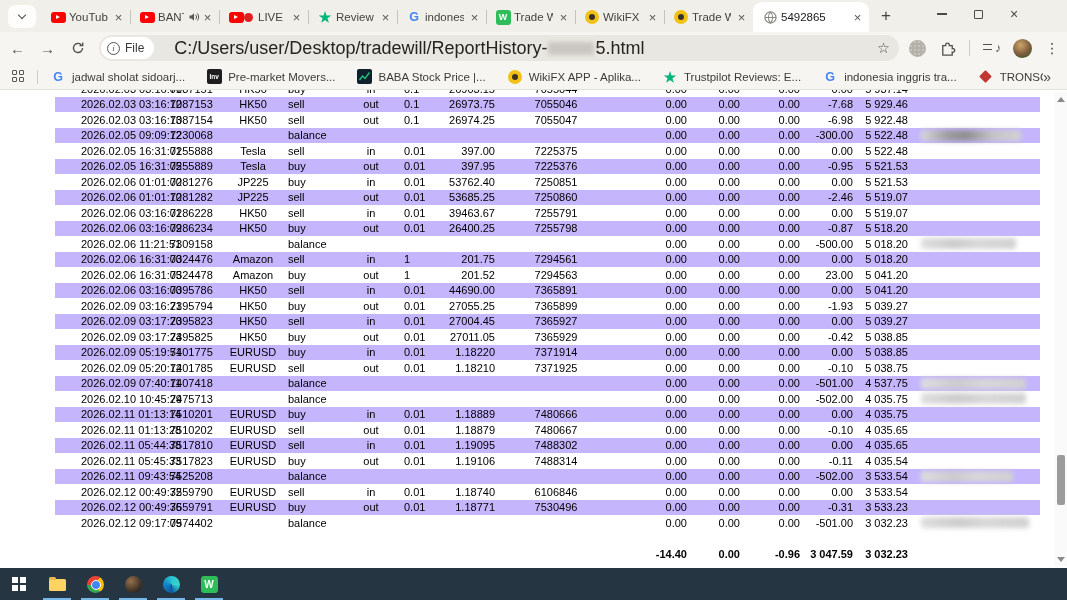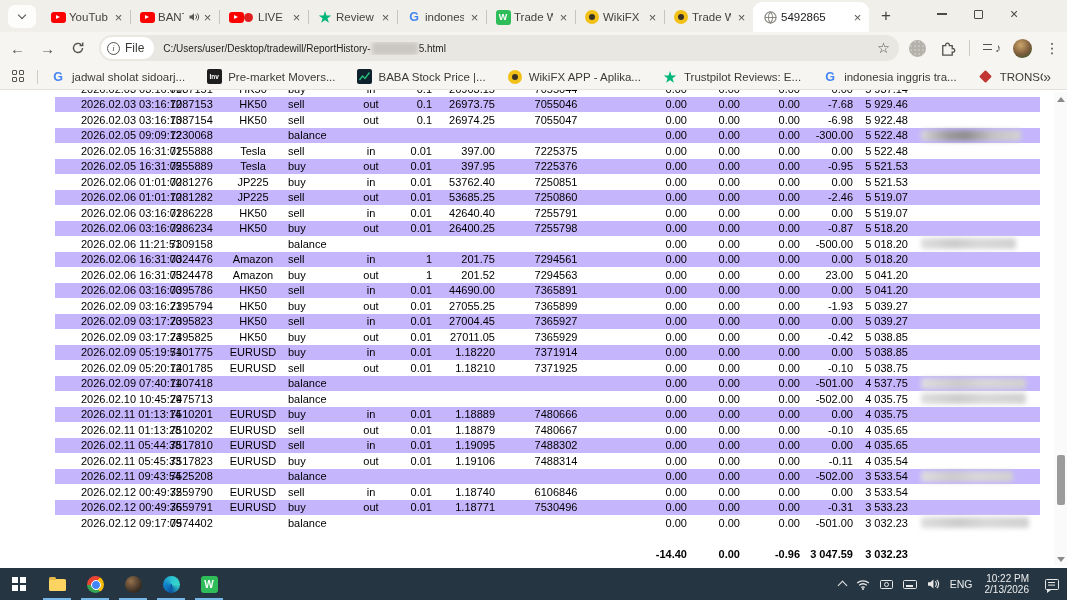--- a/index.html
+++ b/index.html
@@ -35,21 +35,21 @@
 .fav-gl{width:13px;height:13px}
 .reddot{width:9px;height:9px;border-radius:50%;background:#e02020;flex:none;margin-right:2px}
 .audio{flex:none;margin-left:2px}
 
 
 .toolbar{position:absolute;top:32px;left:0;right:0;height:32px;background:#f7f5f1;display:flex;align-items:center}
 .navbtn{width:25px;height:25px;display:flex;align-items:center;justify-content:center;font-size:15px;color:#54524d;margin-left:5px;border-radius:50%;flex:none}
 .omnibox{height:26px;background:#e9e7e1;border-radius:13px;flex:1;margin:0 10px 0 9px;display:flex;align-items:center;min-width:0}
 .filechip{background:#fff;border-radius:11px;height:22px;display:flex;align-items:center;padding:0 10px 0 6px;margin-left:2px;font-size:12px;color:#3a3835;gap:5px;flex:none}
 .infoi{width:13px;height:13px;border:1.2px solid #55534e;border-radius:50%;color:#55534e;font-size:9px;display:flex;align-items:center;justify-content:center;font-family:"Liberation Serif",serif;font-style:italic}
-.url{font-size:10px;color:#26241f;margin-left:9px;display:flex;align-items:center;white-space:nowrap;overflow:hidden}
+.url{font-size:18px;color:#26241f;margin-left:20px;display:flex;align-items:center;white-space:nowrap;overflow:hidden}
 .url-blur{display:inline-block;width:46px;height:13px;background:#cac7c1;border-radius:2px;filter:blur(2px);margin:0 1px}
 .starbtn{margin-left:auto;margin-right:9px;font-size:14.5px;color:#54524d;flex:none}
 .tb-right{display:flex;align-items:center;gap:13px;padding-right:12px;flex:none}
 .grayglobe{width:17px;height:17px;border-radius:50%;background:#b4b1ab;background-image:radial-gradient(#c6c3bd 1px,transparent 1.2px);background-size:4px 4px}
 .vdiv{width:1px;height:16px;background:#cfccc5}
 .readlist{position:relative;width:17px;height:15px;color:#54524d;font-size:12px}
 .readlist::before{content:"";position:absolute;left:0;top:3px;width:9px;height:1.6px;background:#54524d;box-shadow:0 5px 0 #54524d}
 .readlist span{position:absolute;right:-1px;top:0}
 .avatar{width:19px;height:19px;border-radius:50%;background:radial-gradient(circle at 40% 32%,#cda56b,#7c5b3b 55%,#41592f 85%)}
 .kebab{font-size:14px;color:#3f3d38;width:10px;text-align:center}
@@ -70,21 +70,21 @@
 .content{position:absolute;top:90px;bottom:32px;left:0;right:0;background:#fff;overflow:hidden}
 .tablewrap{position:absolute;top:-9px;left:55px;right:27px}
 .trow{display:flex;height:15.5px;align-items:center;font-size:11px;color:#000}
 .trow.alt{background:#c4b5fd}
 .cell{flex:none;white-space:nowrap}
 .c0{width:115px;padding-left:26px}
 .c1{width:48px;text-align:left}
 .c2{width:70px;text-align:center}
 .c3{width:50px;text-align:left}
 .c4{width:66px;text-align:center}
-.c5{width:30px;text-align:right;padding-right:2px}
+.c5{width:30px;padding-right:2px}
 .c6{width:64px;text-align:right;padding-right:3px}
 .c7{width:116px;text-align:center}
 .c8{width:76px;text-align:right;padding-right:3px}
 .c9{width:53px;text-align:right;padding-right:3px}
 .c10{width:60px;text-align:right;padding-right:3px}
 .c11{width:53px;text-align:right;padding-right:3px}
 .c12{width:55px;text-align:right;padding-right:3px}
 .c13{flex:1;min-width:0;display:flex;align-items:center;padding-left:10px}
 .blurbox{height:11px;border-radius:2px;background:linear-gradient(90deg,#dedede 0%,#cccccc 35%,#d8d8d8 60%,#d1d1d1 100%);filter:blur(2.5px)}
 .blurbox.dark{background:linear-gradient(90deg,#d9d9d9 0%,#9b9b9b 28%,#8f8f8f 45%,#c4c4c4 72%,#d3d3d3 100%)}
@@ -443,21 +443,21 @@
           <div class="cell c12">5 519.07</div>
           <div class="cell c13"></div>
         </div>
         <div class="trow">
           <div class="cell c0">2026.02.06 03:16:01</div>
           <div class="cell c1">7286228</div>
           <div class="cell c2">HK50</div>
           <div class="cell c3">sell</div>
           <div class="cell c4">in</div>
           <div class="cell c5">0.01</div>
-          <div class="cell c6">42640.40</div>
+          <div class="cell c6">39463.67</div>
           <div class="cell c7">7255791</div>
           <div class="cell c8">0.00</div>
           <div class="cell c9">0.00</div>
           <div class="cell c10">0.00</div>
           <div class="cell c11">0.00</div>
           <div class="cell c12">5 519.07</div>
           <div class="cell c13"></div>
         </div>
         <div class="trow alt">
           <div class="cell c0">2026.02.06 03:16:09</div>
@@ -834,36 +834,15 @@
       </div>
     <div class="tbtn app">
         <span class="darkapp"></span>
       </div>
     <div class="tbtn app">
         <span class="edge"></span>
       </div>
     <div class="tbtn app">
         <span class="wapp">W</span>
       </div>
-    <div class="tray">
-      <span class="chev-up"></span>
-      <svg width="14" height="11" viewBox="0 0 14 11">
-          <path d="M1.2 4a9 9 0 0 1 11.6 0M3.2 6.3a6 6 0 0 1 7.6 0M5.3 8.5a3 3 0 0 1 3.4 0" fill="none" stroke="#e8e8e8" stroke-width="1.3"></path>
-          <circle cx="7" cy="10" r="1" fill="#e8e8e8"></circle>
-        </svg>
-      <span class="monicon"></span>
-      <span class="kbdicon"></span>
-      <svg width="13" height="12" viewBox="0 0 13 12">
-          <path d="M1 4.2h2.4L6.4 1.6v8.8L3.4 7.8H1z" fill="#e8e8e8"></path>
-          <path d="M8.2 3.4a3.4 3.4 0 0 1 0 5.2M9.8 1.8a5.8 5.8 0 0 1 0 8.4" fill="none" stroke="#e8e8e8" stroke-width="1.1"></path>
-        </svg>
-      <span style="font-size:10.5px">ENG</span>
-      <div class="clock">
-        <div>10:22 PM</div>
-        <div>2/13/2026</div>
-      </div>
-      <span class="notif">
-          <i></i>
-        </span>
-    </div>
   </div>
 
 </div>
 
 </body></html>

